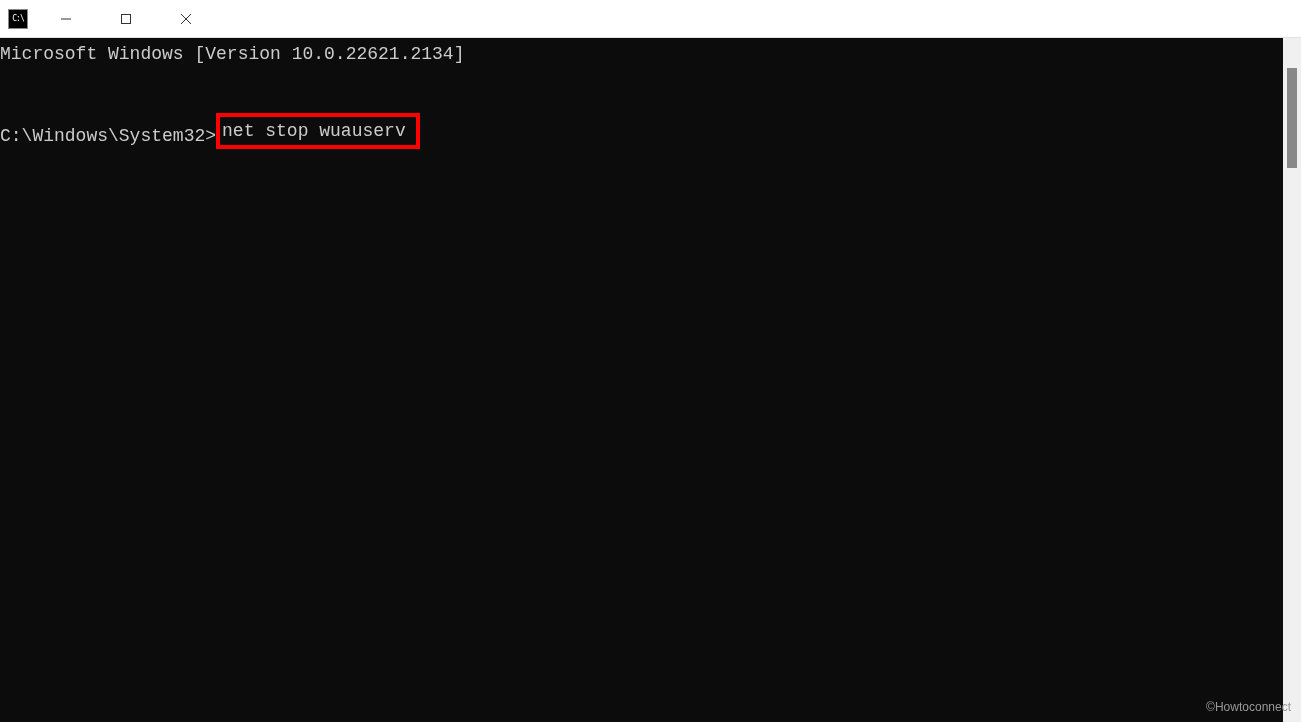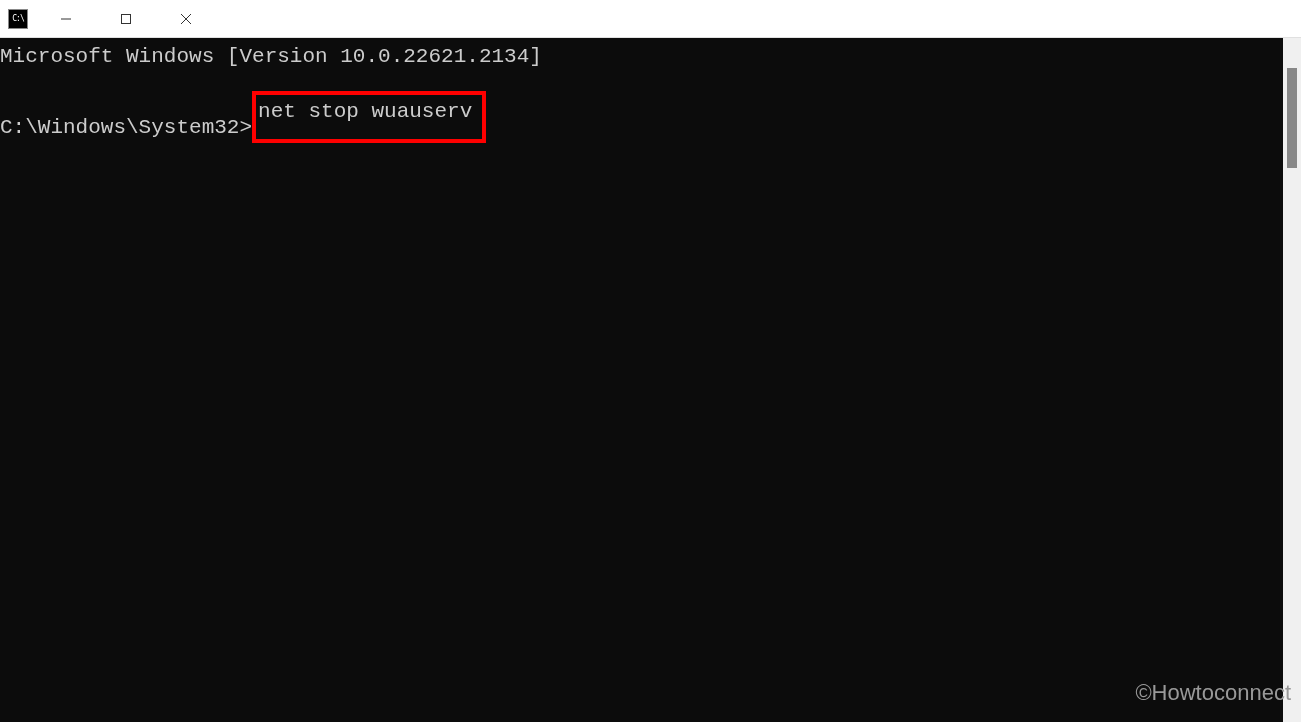--- a/index.html
+++ b/index.html
@@ -72,58 +72,59 @@
       flex: 1;
       display: flex;
       background: #0c0c0c;
       position: relative;
     }
     .terminal {
       flex: 1;
       background: #0c0c0c;
       color: #cccccc;
       font-family: "Consolas", "Courier New", monospace;
-      font-size: 21px;
+      font-size: 18px;
       line-height: 1.4;
       padding: 4px 0 0 0;
       white-space: pre;
       overflow: hidden;
     }
     .terminal-line {
       display: block;
     }
     .prompt-line {
       margin-top: 20px;
       display: flex;
       align-items: flex-end;
     }
     .highlight-box {
       border: 4px solid #ff0000;
-      padding: 2px 10px 12px 2px;
+      padding: 2px 10px 1px 2px;
       display: inline-block;
+      margin-top: 26px;
     }
     .scrollbar {
       width: 18px;
       background: #f0f0f0;
       position: relative;
     }
     .scrollbar-thumb {
       position: absolute;
       top: 30px;
       width: 10px;
       left: 4px;
       height: 100px;
       background: #888;
       border-radius: 0;
     }
     .watermark {
       position: absolute;
-      bottom: 16px;
+      bottom: 8px;
       right: 10px;
-      font-size: 22px;
+      font-size: 12px;
       color: #999;
       font-family: "Segoe UI", sans-serif;
     }
   </style>
 </head>
 <body>
 
 <div class="window">
   <div class="titlebar">
     <div class="titlebar-icon">

